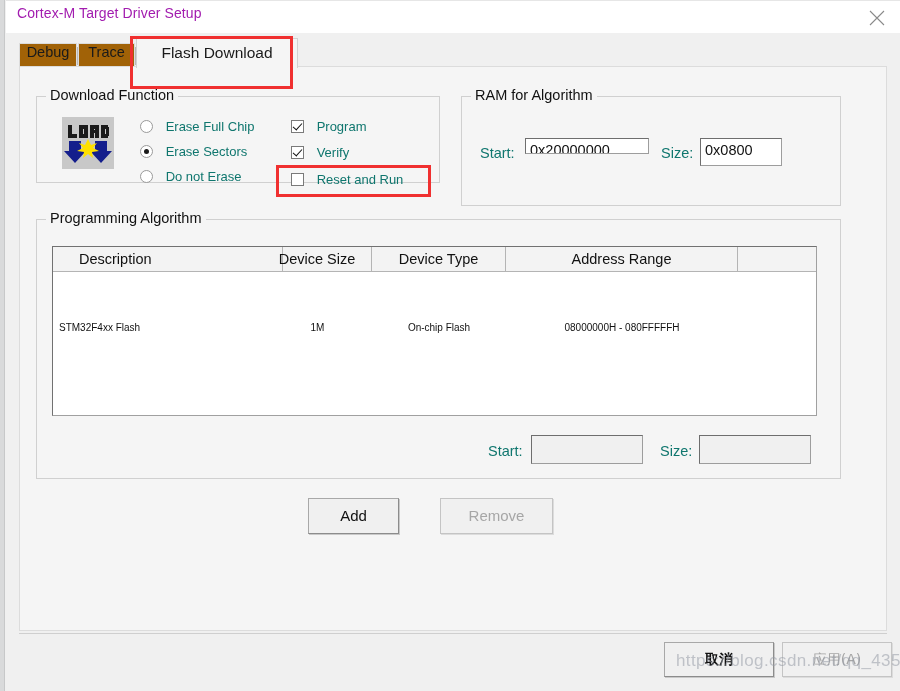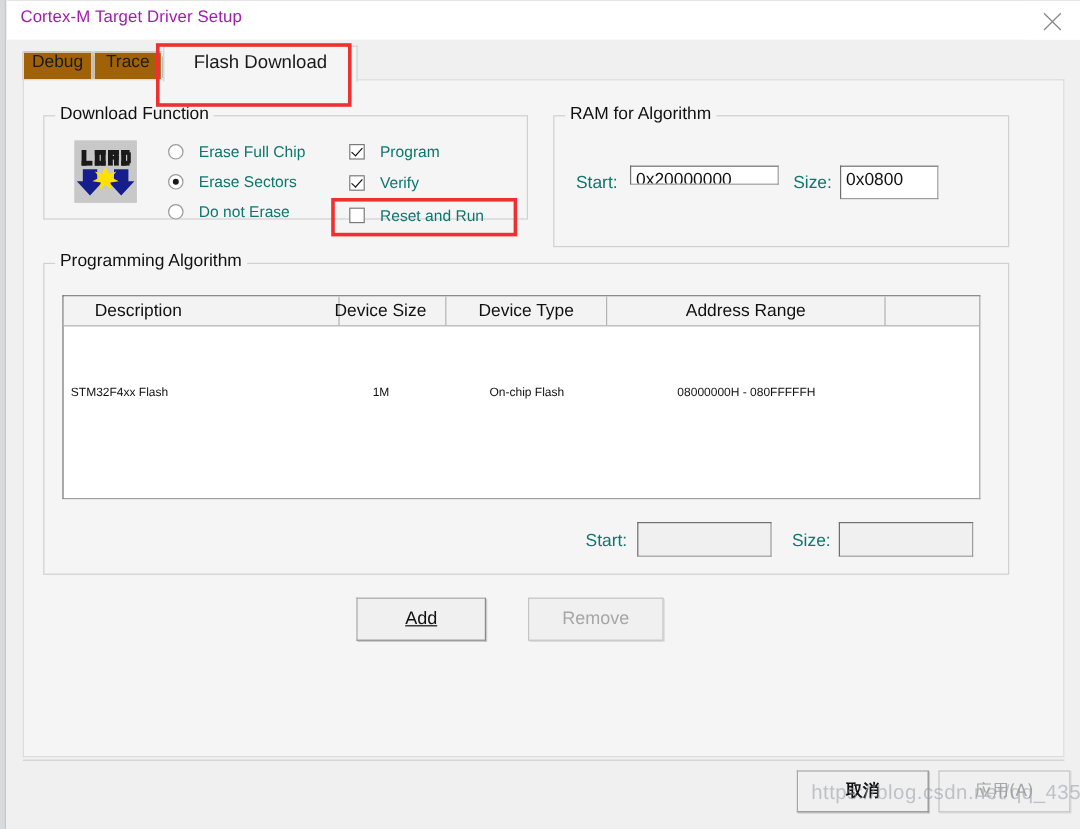--- a/index.html
+++ b/index.html
@@ -450,21 +450,21 @@
         <div class="cell center" style="left:319px; width:134px;">On-chip Flash</div>
         <div class="cell center" style="left:453px; width:232px;">08000000H - 080FFFFFH</div>
       </div>
     </div>
 
     <div class="field-label" style="left:482px; top:442px;">Start:</div>
     <div class="field disabled" style="left:525px; top:434px; width:112px; height:29px;"></div>
     <div class="field-label" style="left:654px; top:442px;">Size:</div>
     <div class="field disabled" style="left:693px; top:434px; width:112px; height:29px;"></div>
 
-    <div class="btn" style="left:291px; top:497px; width:108px; height:36px; line-height:34px;text-decoration:underline;">Add</div>
+    <div class="btn" style="left:302px; top:497px; width:91px; height:36px; line-height:34px;">Add</div>
     <div class="btn disabled" style="left:434px; top:497px; width:113px; height:36px; line-height:34px;">Remove</div>
 
     <div id="bottom-sep"></div>
     <div class="btn cjk" style="left:658px; top:641px; width:110px; height:35px; line-height:33px;">取消</div>
     <div class="btn cjk disabled" style="left:776px; top:641px; width:110px; height:35px; line-height:33px;">应用(A)</div>
 
   </div>
 
   <div class="annot" style="left:130px; top:36px; width:163px; height:53px;"></div>
   <div class="annot" style="left:276px; top:165px; width:155px; height:32px;"></div>

